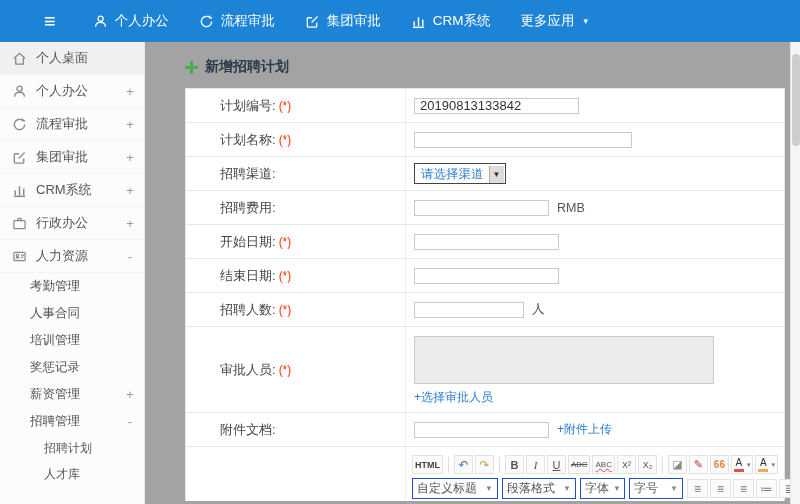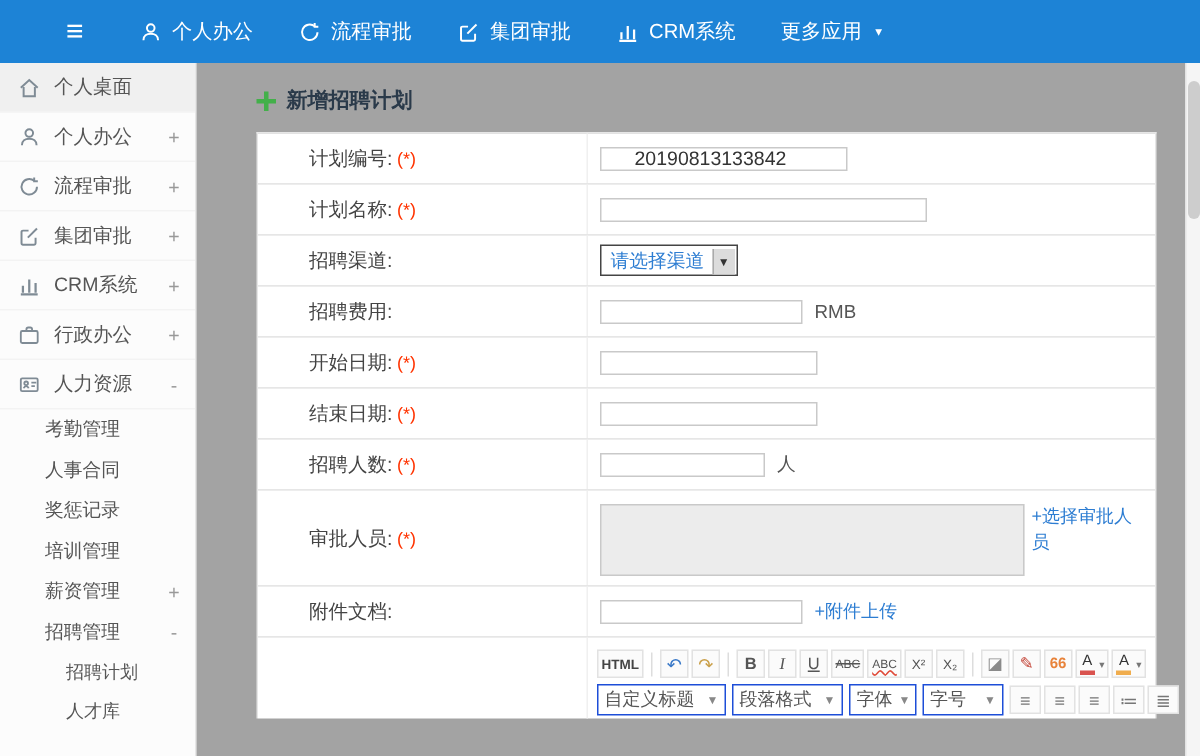--- a/index.html
+++ b/index.html
@@ -12,21 +12,21 @@
   .hamburger { margin-left:44px; font-size:20px; line-height:1; cursor:pointer; }
   .topnav { display:flex; margin-left:22px; height:100%; }
   .tn-item { display:flex; align-items:center; gap:6px; padding:0 15px; font-size:13.5px; color:#fff; cursor:pointer; white-space:nowrap; }
   .tn-item svg { width:15px; height:15px; display:block; }
   .caret { font-size:9px; margin-left:3px; }
 
   
   .layout { display:flex; height:462px; position:relative; }
 
   
-  .sidebar { width:131px; flex-shrink:0; background:#fcfcfc; border-right:1px solid #e7e7e7; color:#555; overflow:hidden; }
+  .sidebar { width:145px; flex-shrink:0; background:#fcfcfc; border-right:1px solid #e7e7e7; color:#555; overflow:hidden; }
   .s-item { height:33px; display:flex; align-items:center; padding:0 8px 0 12px; font-size:13px; border-bottom:1px solid #f3f3f3; cursor:pointer; }
   .s-item.active { background:#f0f0f0; }
   .s-ico { width:16px; height:16px; margin-right:8px; color:#7f8b95; display:flex; align-items:center; }
   .s-ico svg { width:15px; height:15px; display:block; }
   .s-toggle { margin-left:auto; color:#999; font-size:13px; width:12px; text-align:center; cursor:pointer; }
   .s-sub { height:27px; display:flex; align-items:center; padding:0 8px 0 30px; font-size:12.5px; cursor:pointer; }
   .s-subsub { height:26px; display:flex; align-items:center; padding:0 8px 0 44px; font-size:12px; cursor:pointer; }
 
   
   .content { flex:1; background:#a3a3a3; padding:16px 12px 0 40px; overflow:hidden; }
@@ -36,32 +36,32 @@
   .plus-ico::before { left:5px; top:0; width:3px; height:13px; }
   .plus-ico::after  { left:0; top:5px; width:13px; height:3px; }
   .title-text { font-size:14px; font-weight:bold; color:#2a3a4a; margin:0; }
 
   .form-table { border:1px solid #e6e6e6; border-bottom:none; width:600px; }
   .f-row { display:flex; border-bottom:1px solid #e6e6e6; min-height:34px; background:#fff; }
   .f-label { width:220px; flex-shrink:0; display:flex; align-items:center; padding-left:34px; font-size:13px; color:#444; border-right:1px solid #f0f0f0; }
   .f-field { flex:1; display:flex; align-items:center; padding:4px 8px; gap:8px; }
   .req { color:#f30; font-size:12px; margin-left:3px; }
 
-  input.txt { height:16px; border:1px solid #c9c9c9; padding:0 22px; font-size:13px; color:#333; background:#fff; }
+  input.txt { height:16px; border:1px solid #c9c9c9; padding:0 5px; font-size:13px; color:#333; background:#fff; }
   .w165{width:165px} .w218{width:218px} .w135{width:135px} .w145{width:145px} .w110{width:110px}
   .suffix { font-size:12.5px; color:#555; }
 
   .sel { display:inline-flex; align-items:flex-end; border:1px solid #444; background:#fff; height:21px; cursor:pointer; }
   .sel-text { color:#2d7dd2; font-size:12.5px; padding:0 5px 0 6px; }
   .sel-caret { width:15px; height:17px; background:#dcdcdc; border-left:1px solid #aaa; font-size:8px; color:#333;
                display:flex; align-items:center; justify-content:center; margin-right:1px; }
 
   .blue-link { color:#2d7dd2; font-size:12px; cursor:pointer; text-decoration:none; }
   textarea.ta { width:300px; height:48px; background:#ececec; border:1px solid #c9c9c9; resize:none; }
-  .approver-cell { align-items:flex-start; gap:5px; padding-top:9px; padding-bottom:6px; }
+  .approver-cell { flex-direction:column; align-items:flex-start; gap:5px; padding-top:9px; padding-bottom:6px; }
 
   
   .editor-cell { padding:6px 6px 0 6px; display:block; }
   .tb-row { display:flex; align-items:center; gap:2px; padding:2px 0; white-space:nowrap; }
   .tb-btn { min-width:19px; height:19px; border:1px solid #e2e2e2; background:#fbfbfb; display:inline-flex;
             align-items:center; justify-content:center; font-size:11px; color:#555; cursor:pointer; padding:0 2px; }
   .tb-sep { width:1px; height:16px; background:#ddd; margin:0 3px; flex-shrink:0; }
   .b-html { font-size:9px; font-weight:bold; color:#444; }
   .b-undo { color:#3a79c8; font-size:12px; }
   .b-redo { color:#caa04b; font-size:12px; }
@@ -220,24 +220,24 @@
       <span class="s-toggle">-</span>
     </div>
 
     <div class="s-sub">
       <span>考勤管理</span>
     </div>
     <div class="s-sub">
       <span>人事合同</span>
     </div>
     <div class="s-sub">
+      <span>培训管理</span>
+    </div>
+    <div class="s-sub">
       <span>奖惩记录</span>
-    </div>
-    <div class="s-sub">
-      <span>培训管理</span>
     </div>
     <div class="s-sub">
       <span>薪资管理</span>
       <span class="s-toggle">+</span>
     </div>
     <div class="s-sub">
       <span>招聘管理</span>
       <span class="s-toggle">-</span>
     </div>
 

